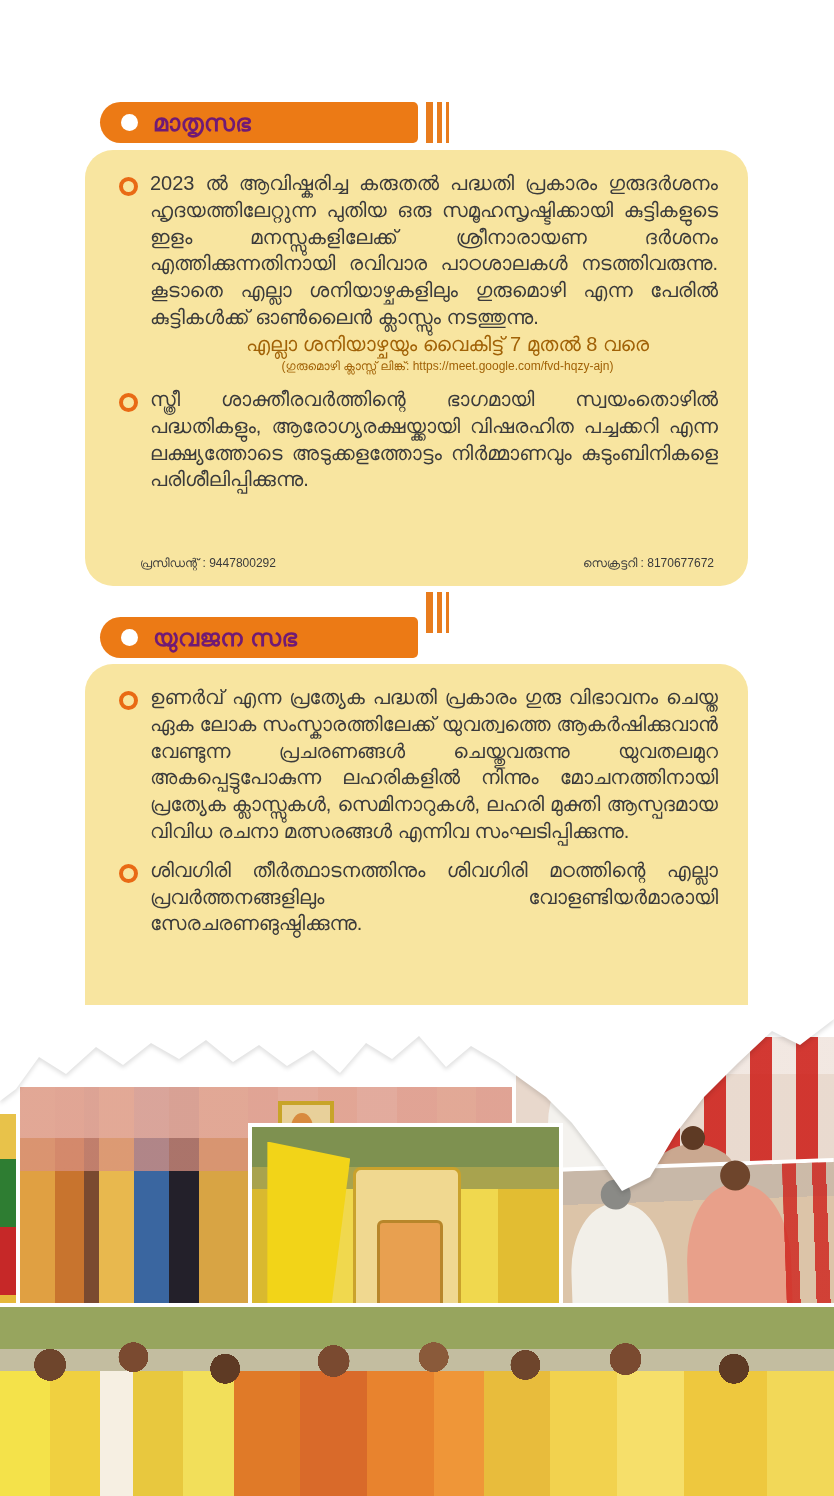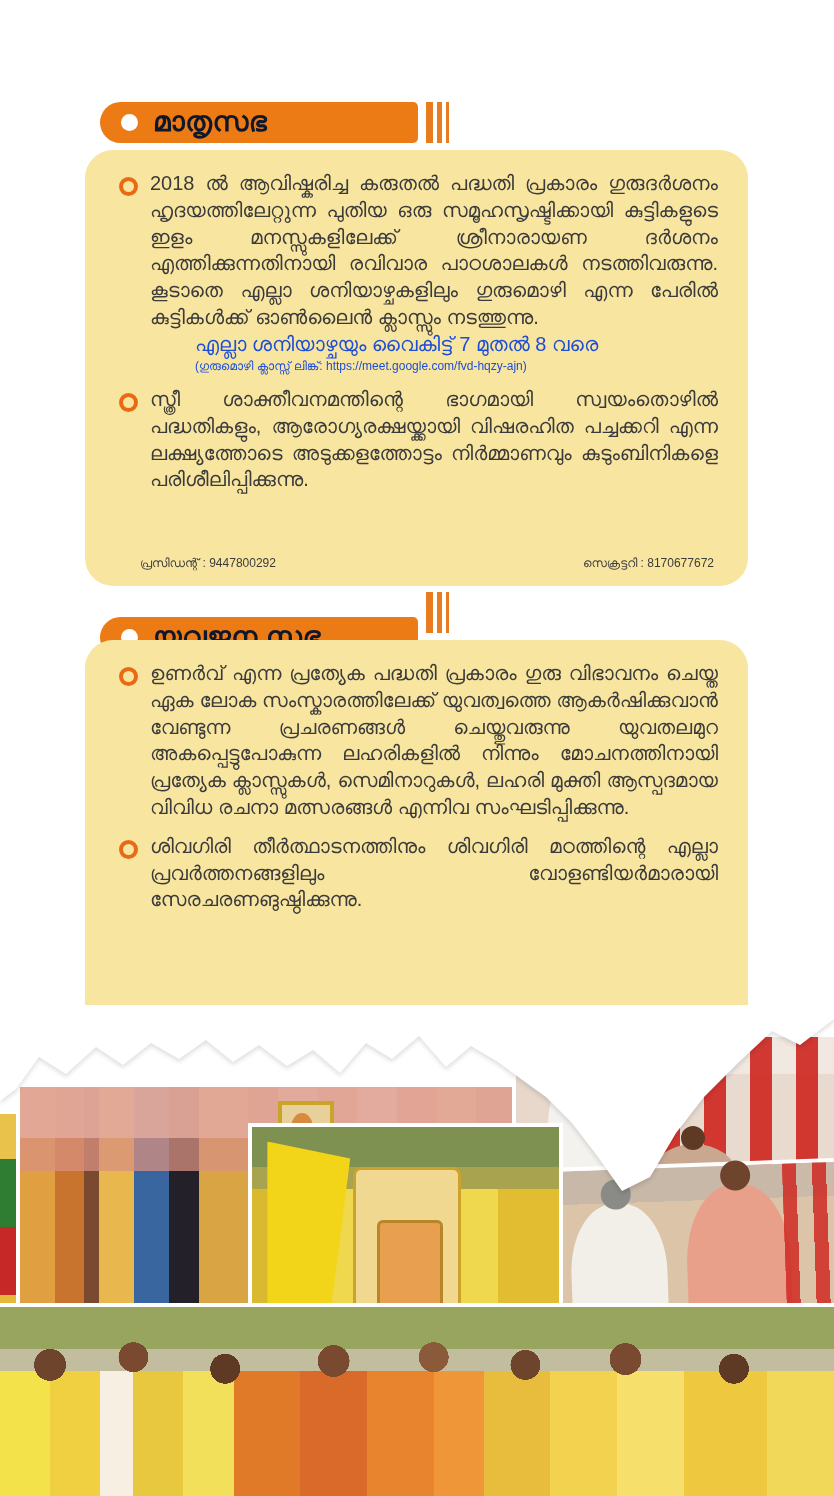--- a/index.html
+++ b/index.html
@@ -7,38 +7,38 @@
     position:relative;width:834px;height:1496px;background:#ffffff;overflow:hidden;
     font-family:"Liberation Sans",sans-serif;color:#3b3b3b;
   }
   
   .hdr{
     position:absolute;left:100px;width:318px;height:41px;
     background:#ec7a15;border-radius:21px 5px 5px 21px;
     display:flex;align-items:center;
   }
   .hdr-dot{width:17px;height:17px;border-radius:50%;background:#ffffff;margin:0 15px 0 21px;flex:0 0 auto;}
-  .hdr-title{color:#0f172a;font-size:28px;font-weight:bold;letter-spacing:.5px;}
+  .hdr-title{color:#701a75;font-size:24px;font-weight:bold;letter-spacing:.5px;}
   .stripes{position:absolute;left:426px;height:41px;display:flex;gap:4px;}
   .stripes i{display:block;height:100%;background:#e87c1e;}
   .stripes i:nth-child(1){width:7px;}
   .stripes i:nth-child(2){width:5px;}
   .stripes i:nth-child(3){width:3px;}
   
   .ybox{
     position:absolute;left:85px;width:663px;background:#f8e5a0;border-radius:28px;
     box-sizing:border-box;padding:20px 30px 52px 34px;overflow:hidden;
   }
   .bullet-row{display:flex;margin-bottom:12px;}
   .bullet-dot{
     flex:0 0 auto;width:11px;height:11px;margin:7px 12px 0 0;
     border:4px solid #e96a15;border-radius:50%;background:transparent;
   }
   .bullet-text{margin:0;font-size:20px;line-height:1.34;text-align:justify;}
-  .note{margin-left:45px;color:#1d4ed8;}
+  .note{margin-left:27px;color:#a16207;text-align:center;}
   .note-line1{font-size:20px;line-height:1.35;}
   .note-line2{font-size:12px;line-height:1.35;}
   .contacts{
     position:absolute;left:55px;right:34px;bottom:16px;
     display:flex;justify-content:space-between;font-size:12px;
   }
   
   .collage{position:absolute;left:0;top:1005px;width:834px;height:491px;overflow:hidden;background:#ffffff;}
   .ph{position:absolute;border:4px solid #ffffff;box-sizing:border-box;}
   .ph-left-strip{
@@ -135,48 +135,48 @@
   <span class="stripes" style="top:102px;">
       <i></i>
       <i></i>
       <i></i>
     </span>
 
   <div class="ybox" style="top:150px;height:436px;">
     <div class="bullet-row">
       <span class="bullet-dot"></span>
       <div>
-        <p class="bullet-text">2018 ൽ ആവിഷ്കരിച്ച കരുതൽ പദ്ധതി പ്രകാരം ഗുരുദർശനം ഹൃദയത്തിലേറ്റുന്ന പുതിയ ഒരു സമൂഹസൃഷ്ടിക്കായി കുട്ടികളുടെ ഇളം മനസ്സുകളിലേക്ക് ശ്രീനാരായണ ദർശനം എത്തിക്കുന്നതിനായി രവിവാര പാഠശാലകൾ നടത്തിവരുന്നു. കൂടാതെ എല്ലാ ശനിയാഴ്ചകളിലും ഗുരുമൊഴി എന്ന പേരിൽ കുട്ടികൾക്ക് ഓൺലൈൻ ക്ലാസ്സും നടത്തുന്നു.</p>
+        <p class="bullet-text">2023 ൽ ആവിഷ്കരിച്ച കരുതൽ പദ്ധതി പ്രകാരം ഗുരുദർശനം ഹൃദയത്തിലേറ്റുന്ന പുതിയ ഒരു സമൂഹസൃഷ്ടിക്കായി കുട്ടികളുടെ ഇളം മനസ്സുകളിലേക്ക് ശ്രീനാരായണ ദർശനം എത്തിക്കുന്നതിനായി രവിവാര പാഠശാലകൾ നടത്തിവരുന്നു. കൂടാതെ എല്ലാ ശനിയാഴ്ചകളിലും ഗുരുമൊഴി എന്ന പേരിൽ കുട്ടികൾക്ക് ഓൺലൈൻ ക്ലാസ്സും നടത്തുന്നു.</p>
         <div class="note">
           <div class="note-line1">എല്ലാ ശനിയാഴ്ചയും വൈകിട്ട് 7 മുതൽ 8 വരെ</div>
           <div class="note-line2">(ഗുരുമൊഴി ക്ലാസ്സ് ലിങ്ക്:  https://meet.google.com/fvd-hqzy-ajn)</div>
         </div>
       </div>
     </div>
     <div class="bullet-row">
       <span class="bullet-dot"></span>
-      <p class="bullet-text">സ്ത്രീ ശാക്തീവനമന്തിന്റെ ഭാഗമായി സ്വയംതൊഴിൽ പദ്ധതികളും, ആരോഗ്യരക്ഷയ്ക്കായി വിഷരഹിത പച്ചക്കറി എന്ന ലക്ഷ്യത്തോടെ അടുക്കളത്തോട്ടം നിർമ്മാണവും കുടുംബിനികളെ പരിശീലിപ്പിക്കുന്നു.</p>
+      <p class="bullet-text">സ്ത്രീ ശാക്തീരവർത്തിന്റെ ഭാഗമായി സ്വയംതൊഴിൽ പദ്ധതികളും, ആരോഗ്യരക്ഷയ്ക്കായി വിഷരഹിത പച്ചക്കറി എന്ന ലക്ഷ്യത്തോടെ അടുക്കളത്തോട്ടം നിർമ്മാണവും കുടുംബിനികളെ പരിശീലിപ്പിക്കുന്നു.</p>
     </div>
     <div class="contacts">
       <span>പ്രസിഡന്റ് : 9447800292</span>
       <span>സെക്രട്ടറി : 8170677672</span>
     </div>
   </div>
 
   <div class="hdr" style="top:617px;">
     <span class="hdr-dot"></span>
     <span class="hdr-title">യുവജന സഭ</span>
   </div>
   <span class="stripes" style="top:592px;">
       <i></i>
       <i></i>
       <i></i>
     </span>
 
-  <div class="ybox" style="top:640px;height:411px;">
+  <div class="ybox" style="top:664px;height:411px;">
     <div class="bullet-row">
       <span class="bullet-dot"></span>
       <p class="bullet-text">ഉണർവ് എന്ന പ്രത്യേക പദ്ധതി പ്രകാരം ഗുരു വിഭാവനം ചെയ്ത ഏക ലോക സംസ്കാരത്തിലേക്ക് യുവത്വത്തെ ആകർഷിക്കുവാൻ വേണ്ടുന്ന പ്രചരണങ്ങൾ ചെയ്തുവരുന്നു യുവതലമുറ അകപ്പെട്ടുപോകുന്ന ലഹരികളിൽ നിന്നും മോചനത്തിനായി പ്രത്യേക ക്ലാസ്സുകൾ, സെമിനാറുകൾ, ലഹരി മുക്തി ആസ്പദമായ വിവിധ രചനാ മത്സരങ്ങൾ എന്നിവ സംഘടിപ്പിക്കുന്നു.</p>
     </div>
     <div class="bullet-row">
       <span class="bullet-dot"></span>
       <p class="bullet-text">ശിവഗിരി തീർത്ഥാടനത്തിനും ശിവഗിരി മഠത്തിന്റെ എല്ലാ പ്രവർത്തനങ്ങളിലും വോളണ്ടിയർമാരായി സേരചരണങുഷ്ഠിക്കുന്നു.</p>
     </div>
   </div>
 

